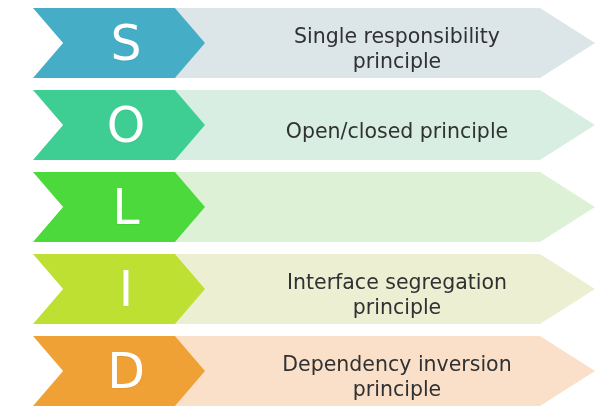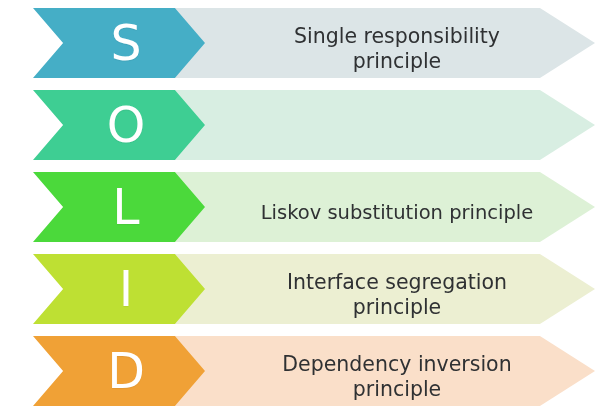--- a/index.html
+++ b/index.html
@@ -104,27 +104,27 @@
     <div class="banner-dark" style="background: rgb(69, 174, 198);"></div>
     <div class="letter">S</div>
     <div class="label">Single responsibility
 principle</div>
   </div>
 
   <div class="row row-2">
     <div class="banner-light" style="background: rgb(216, 238, 226);"></div>
     <div class="banner-dark" style="background: rgb(62, 206, 147);"></div>
     <div class="letter">O</div>
+    <div class="label">Open/closed principle</div>
   </div>
 
   <div class="row row-3">
     <div class="banner-light" style="background: rgb(221, 241, 214);"></div>
     <div class="banner-dark" style="background: rgb(75, 217, 59);"></div>
     <div class="letter">L</div>
-    <div class="label small">Liskov substitution principle</div>
   </div>
 
   <div class="row row-4">
     <div class="banner-light" style="background: rgb(236, 239, 210);"></div>
     <div class="banner-dark" style="background: rgb(190, 224, 51);"></div>
     <div class="letter">I</div>
     <div class="label">Interface segregation
 principle</div>
   </div>
 

